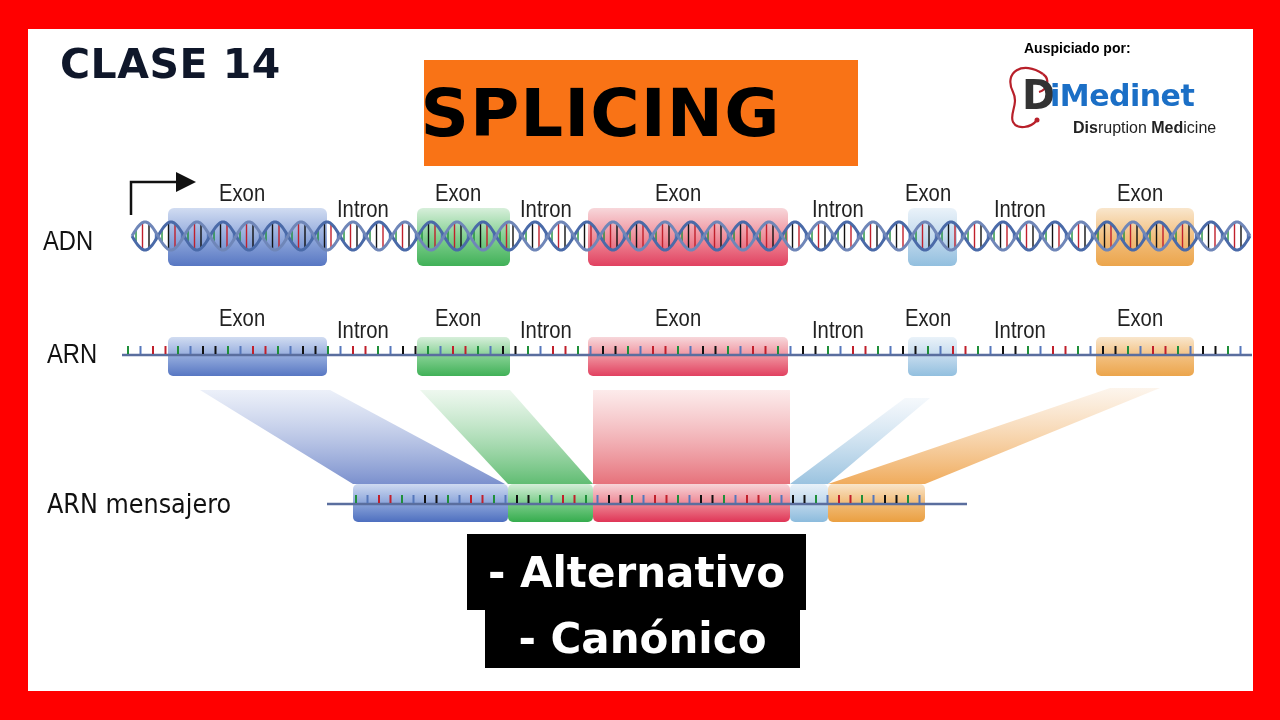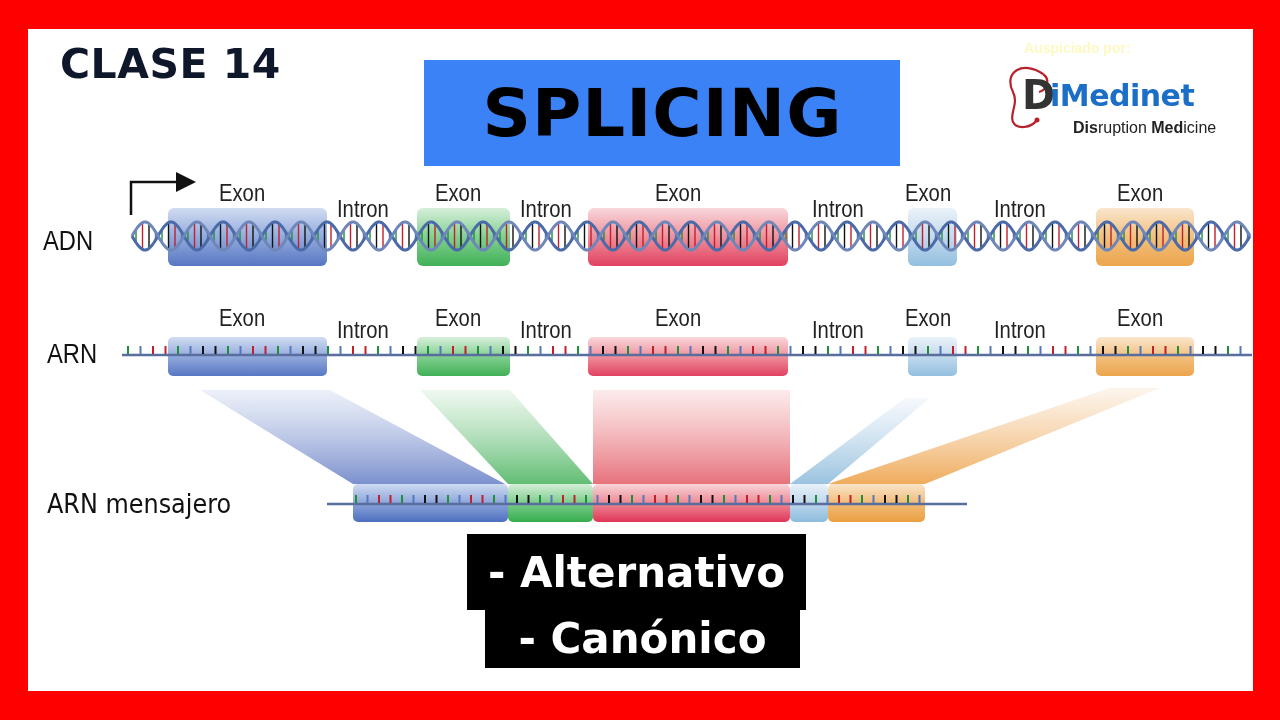--- a/index.html
+++ b/index.html
@@ -1,22 +1,22 @@
 <!DOCTYPE html>
 <html><head>
 <meta charset="utf-8">
 <style>
   html, body { margin: 0; padding: 0; }
   body { width: 1280px; height: 720px; position: relative; overflow: hidden; background: #ff0000; font-family: "Liberation Sans", sans-serif; }
   .panel { position: absolute; left: 28px; top: 29px; width: 1225px; height: 662px; background: #ffffff; }
   .abs { position: absolute; }
   .clase { left: 60px; top: 40px; font-size: 41px; font-weight: bold; color: #0f172a; letter-spacing: 0.5px; font-family: "DejaVu Sans", sans-serif; }
-  .title-box { left: 424px; top: 60px; width: 476px; height: 106px; background: #3b82f6; display: flex; align-items: center; justify-content: center; }
+  .title-box { left: 424px; top: 60px; width: 434px; height: 106px; background: #f97316; display: flex; align-items: center; justify-content: flex-start; }
   .title-text { font-family: "DejaVu Sans", sans-serif; font-weight: 900; font-size: 66px; color: #000; letter-spacing: 1px; transform: scaleX(1.02); }
-  .sponsor-label { left: 1024px; top: 40px; font-size: 14px; font-weight: bold; color: #fef9c3; font-family: "Liberation Sans", sans-serif; }
+  .sponsor-label { left: 1024px; top: 40px; font-size: 14px; font-weight: bold; color: #000000; font-family: "Liberation Sans", sans-serif; }
   .logo-com { left: 1178px; top: 66px; font-size: 18px; color: #ffffff; }
   .logo-brand { left: 1050px; top: 78px; font-size: 30px; font-weight: bold; color: #1b6fc6; font-family: "DejaVu Sans", sans-serif; letter-spacing: -0.5px; }
   .logo-d { left: 1022px; top: 72px; font-size: 40px; font-weight: bold; color: #333; font-family: "DejaVu Sans", sans-serif; }
   .logo-tagline { left: 1073px; top: 119px; font-size: 16px; color: #222; }
   .logo-tagline b { font-weight: bold; }
   .row-label { font-family: "Liberation Sans", sans-serif; font-size: 27px; color: #111; transform: scaleX(0.88); transform-origin: left center; }
   .seg-label { font-family: "Liberation Sans", sans-serif; font-size: 23px; color: #222; transform: scaleX(0.88); transform-origin: left center; white-space: nowrap; }
   .mrna-label { font-family: "DejaVu Sans", sans-serif; font-size: 26px; color: #111; transform: scaleX(0.92); transform-origin: left center; }
   .tag-box { background: #000; color: #fff; display: flex; align-items: center; justify-content: center; font-family: "DejaVu Sans", sans-serif; font-weight: bold; font-size: 42px; }
   svg.diagram { position: absolute; left: 0; top: 0; }

